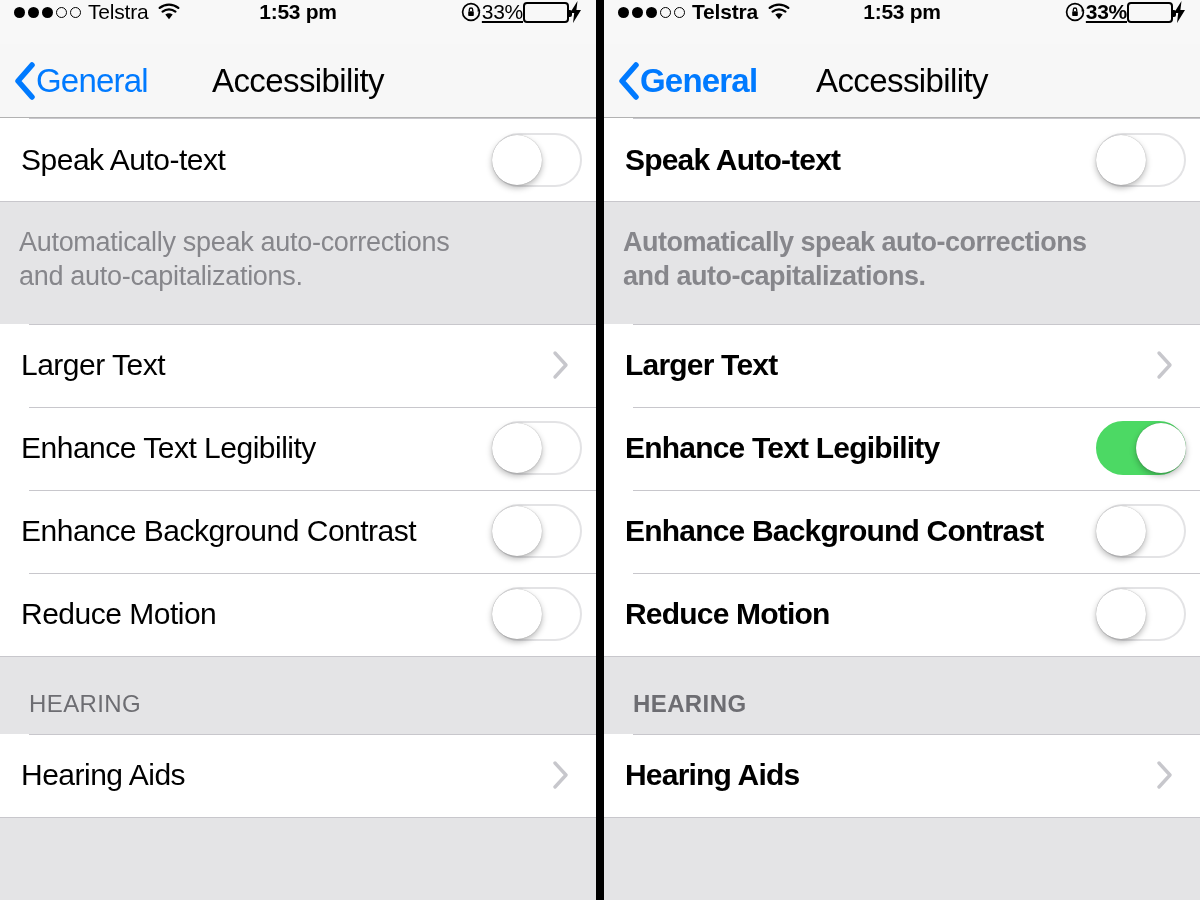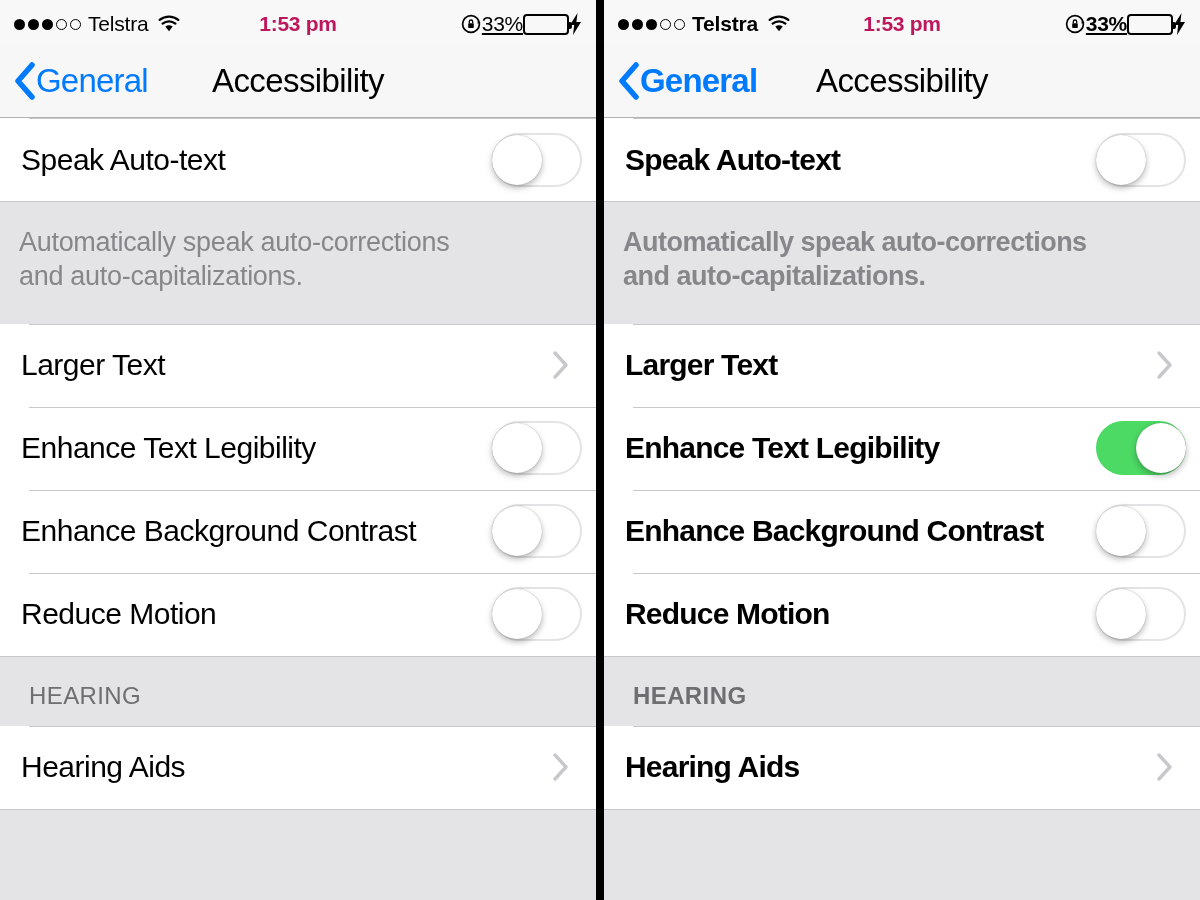--- a/index.html
+++ b/index.html
@@ -40,23 +40,23 @@
     flex-direction: column;
   }
   .phone.right { flex: 0 0 596px; width: 596px; }
 
   
   .statusbar {
     height: 44px;
     flex: 0 0 44px;
     background: #f8f8f8;
     display: flex;
-    align-items: flex-end;
-    position: relative;
-    padding: 8px 14px;
+    align-items: flex-start;
+    position: relative;
+    padding: 0 14px;
     box-sizing: border-box;
   }
   .sb-left {
     display: flex;
     align-items: center;
     gap: 7px;
   }
   .dots { display: flex; align-items: center; gap: 3px; }
   .dot {
     width: 11px; height: 11px;
@@ -71,21 +71,21 @@
     letter-spacing: -0.2px;
   }
   .wifi-ic { display: block; margin-left: 2px; }
 
   .sb-center {
     position: absolute;
     left: 0; right: 0;
     text-align: center;
     font-size: 21px;
     font-weight: bold;
-    color: #be185d;
+    color: #000000;
     letter-spacing: -0.3px;
     pointer-events: none;
   }
 
   .sb-right {
     margin-left: auto;
     display: flex;
     align-items: center;
     position: relative;
     z-index: 2;
@@ -204,21 +204,21 @@
   .note-text {
     font-size: 27px;
     color: #86868b;
     line-height: 1.25;
     letter-spacing: -0.3px;
     white-space: pre-line;
   }
 
   .section-header {
     background: #e4e4e6;
-    height: 70px;
+    height: 78px;
     display: flex;
     align-items: flex-end;
     padding: 0 29px 16px 29px;
     box-sizing: border-box;
     border-top: 1px solid #c8c7cc;
   }
   .section-title {
     font-size: 24px;
     color: #6d6d72;
     letter-spacing: 0.4px;

